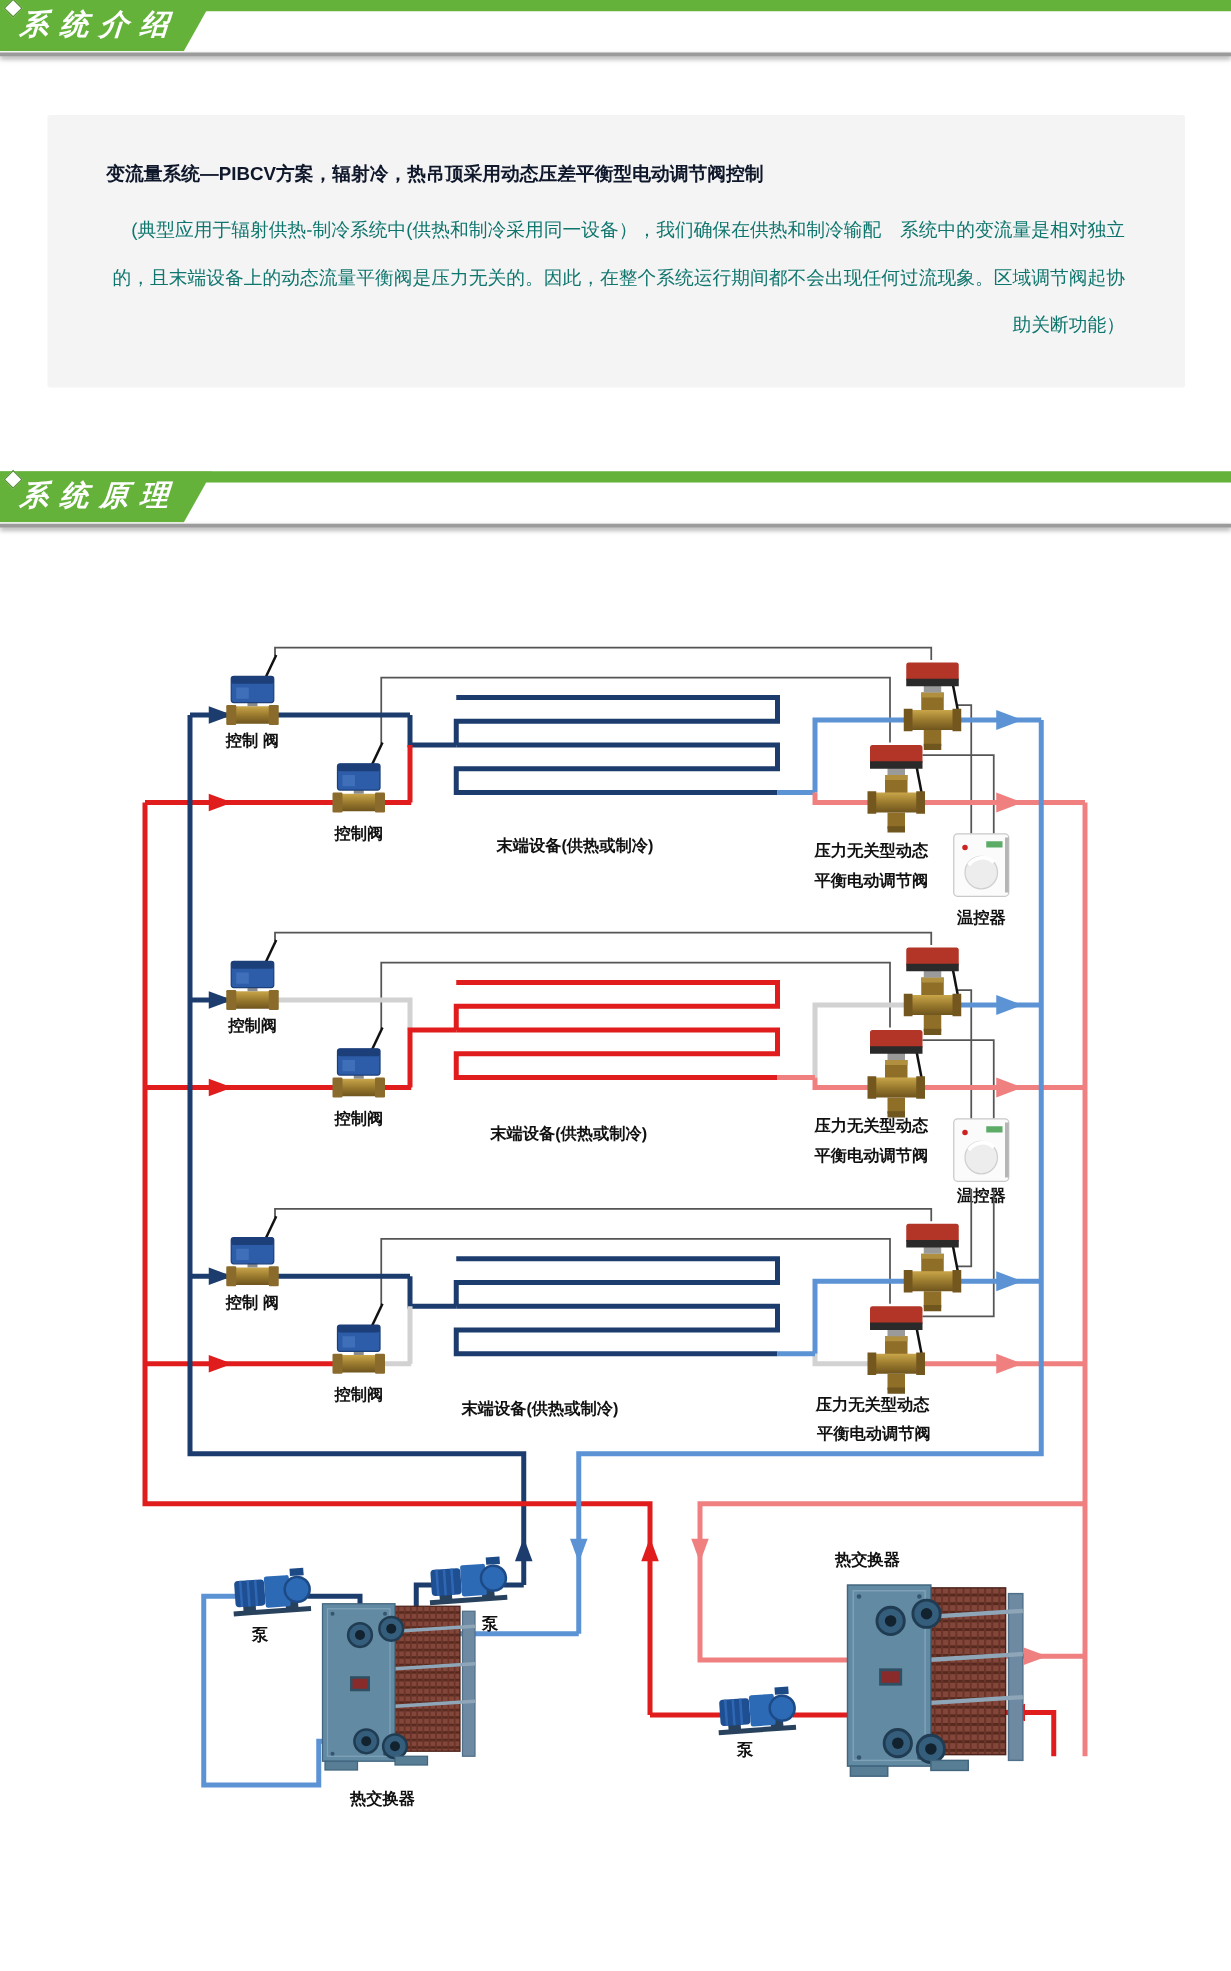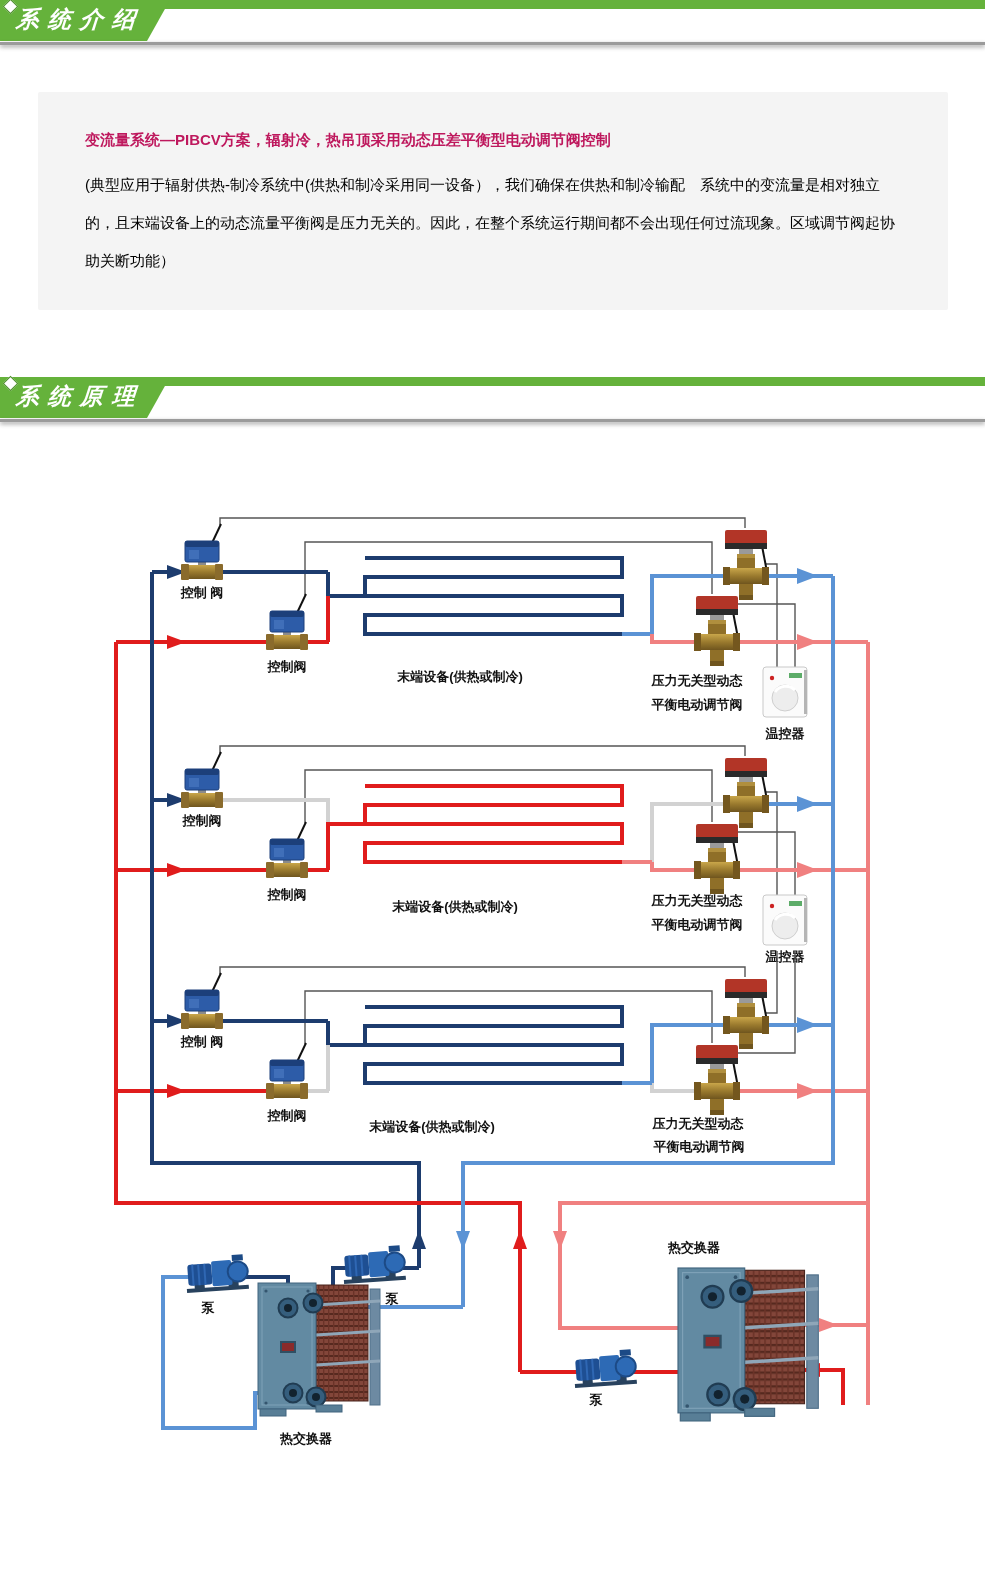--- a/index.html
+++ b/index.html
@@ -14,22 +14,22 @@
   .banner .rule{position:absolute;top:42px;left:0;width:985px;height:3px;background:#9b9b9b;
                 box-shadow:0 2px 4px rgba(70,70,70,.55);}
   .banner .diamond{position:absolute;top:1px;left:5px;width:9px;height:9px;background:#ffffff;
                    border:1px solid #4e8f2c;transform:rotate(45deg);}
   .banner .title{position:absolute;top:4px;left:16px;color:#fff;font-size:23px;font-weight:bold;
                  font-style:italic;letter-spacing:9px;transform:skewX(-4deg);white-space:nowrap;}
 
   
   .intro{position:absolute;left:38px;top:92px;width:910px;height:218px;background:#f4f4f4;border-radius:2px;}
   .intro-inner{padding:36px 48px 0 47px;}
-  .intro h2{margin:0;font-size:15px;line-height:24px;color:#be185d;font-weight:bold;}
-  .intro p{margin:14px 0 0 0;font-size:15px;line-height:38px;color:#000000;}
+  .intro h2{margin:0;font-size:15px;line-height:24px;color:#0f172a;font-weight:bold;}
+  .intro p{margin:14px 0 0 0;font-size:15px;line-height:38px;color:#0f766e;text-align:right;}
 
   
   .diagram{position:absolute;left:0;top:430px;}
   text.lbl{font-family:"Liberation Sans","DejaVu Sans",sans-serif;font-size:13px;font-weight:bold;fill:#111;}
   .pipe{fill:none;stroke-width:4;}
   .wire{fill:none;stroke:#555;stroke-width:1.4;}
 </style>
 </head>
 <body>
 

